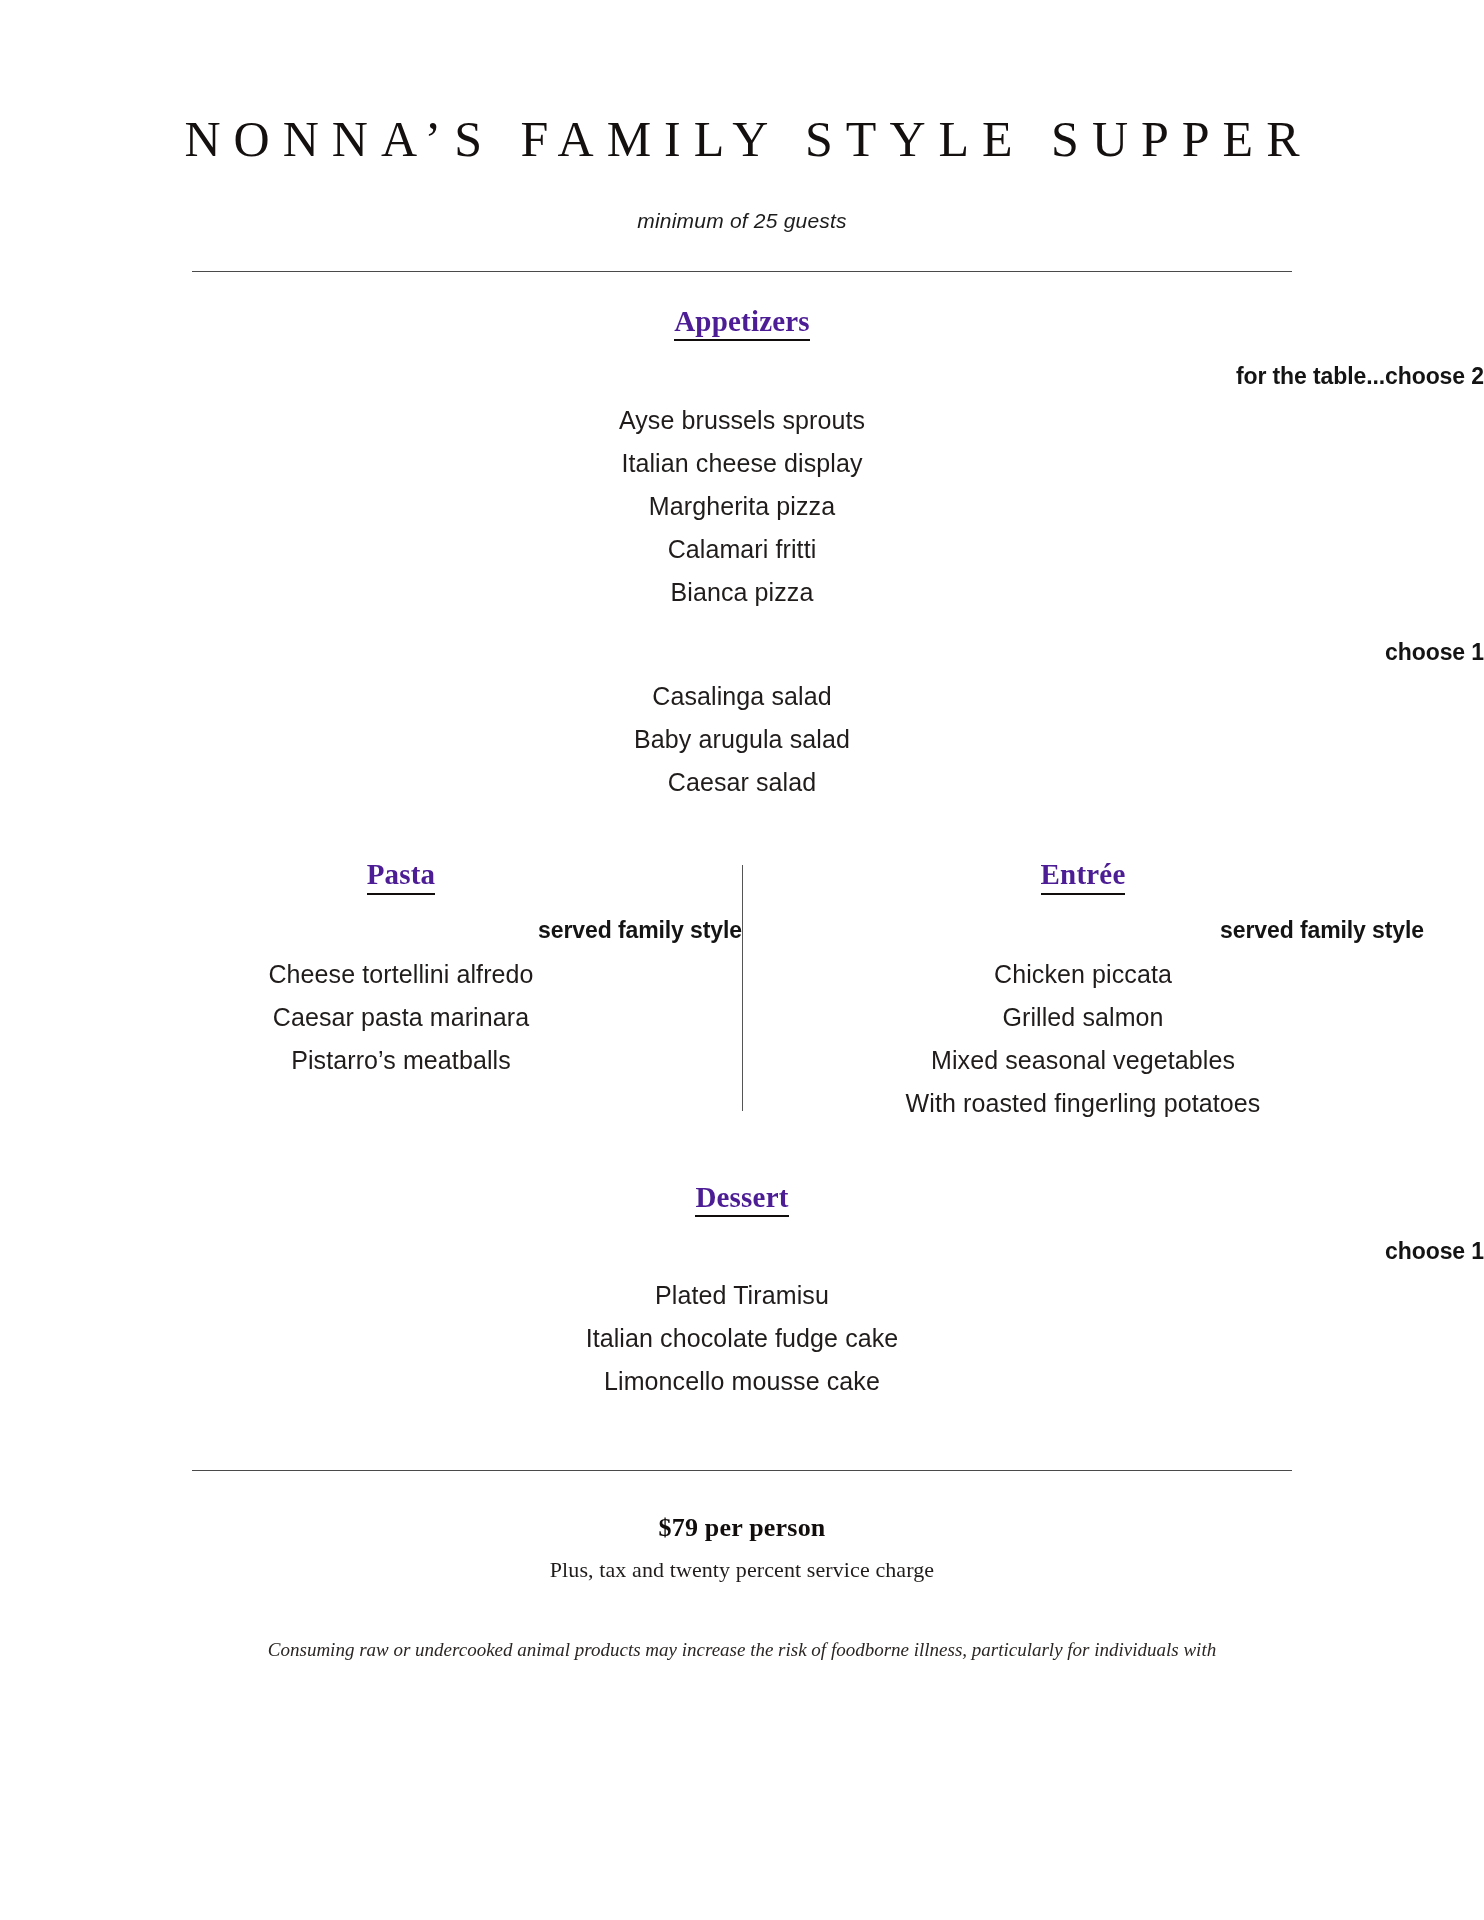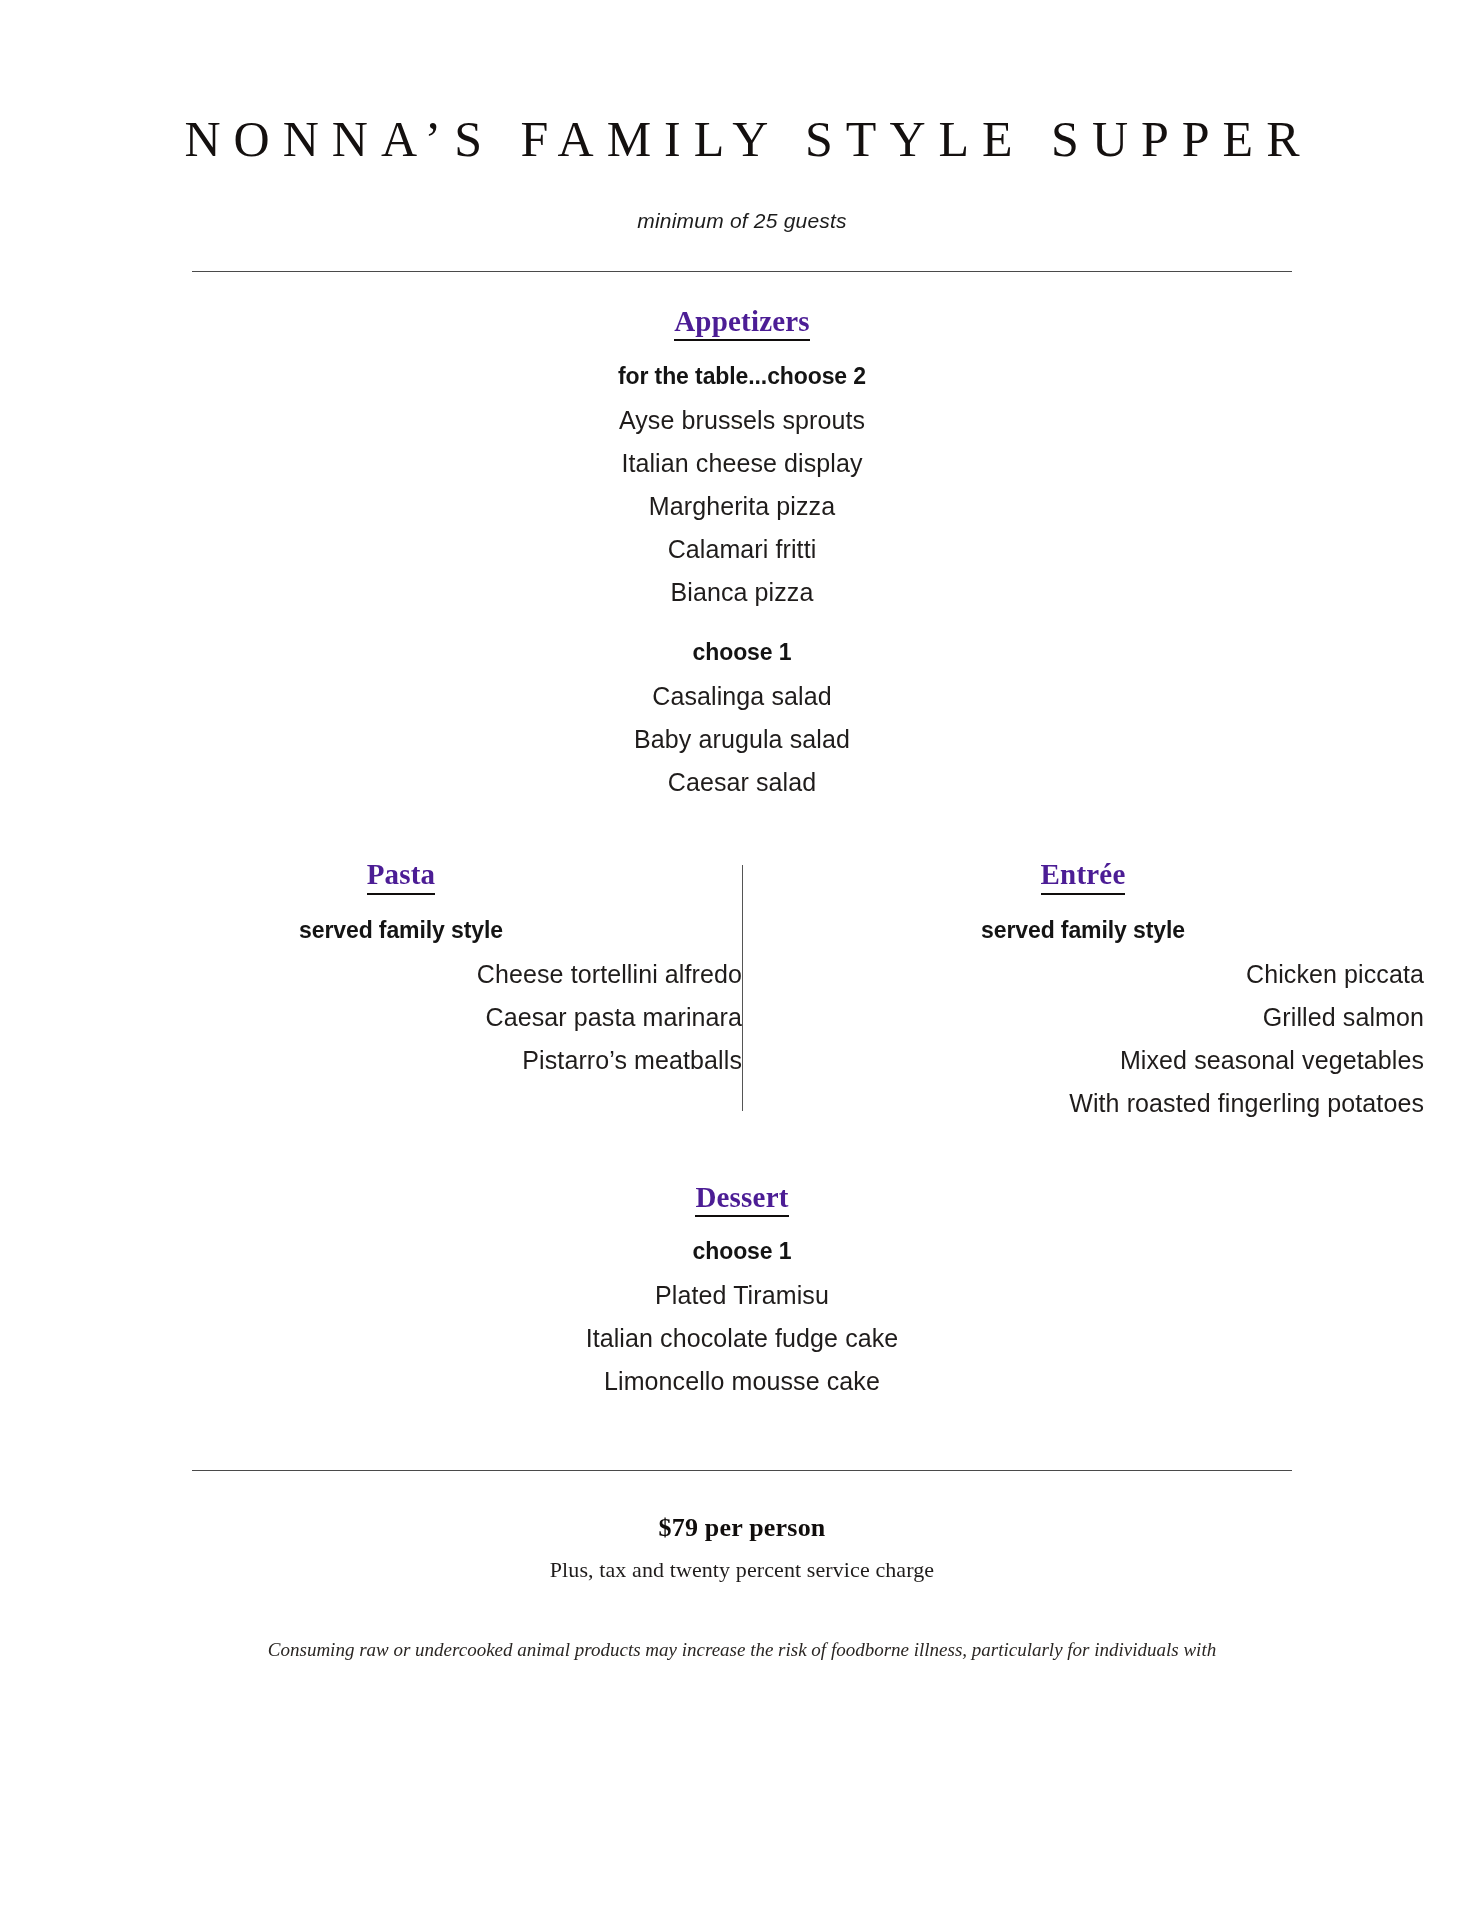--- a/index.html
+++ b/index.html
@@ -76,20 +76,21 @@
     padding-bottom: 3px;
     line-height: 1.05;
     letter-spacing: 0.2px;
   }
   .section-note {
     font-family: "Liberation Sans", sans-serif;
     font-size: 23px;
     font-weight: 700;
     color: #141414;
     letter-spacing: -0.1px;
+    text-align: right;
   }
   .item {
     font-family: Liberation Sans, sans-serif;
     font-size: 25px;
     font-weight: 400;
     color: #1f1c1b;
     line-height: 1.0;
     letter-spacing: 0.1px;
   }
   .items-list { margin: 0; padding: 0; list-style: none; }
@@ -110,21 +111,21 @@
     display: flex;
     margin-top: 64px;
     padding: 0 60px;
     box-sizing: border-box;
   }
   .col {
     flex: 1 1 50%;
     text-align: center;
   }
   .col .section-note { margin-top: 22px; }
-  .col .items-list { margin-top: 4px; text-align: right; }
+  .col .items-list { margin-top: 4px; }
   .col-divider {
     position: absolute;
     left: 50%;
     top: 6px;
     width: 1px;
     height: 246px;
     background: #555;
   }
 
   

